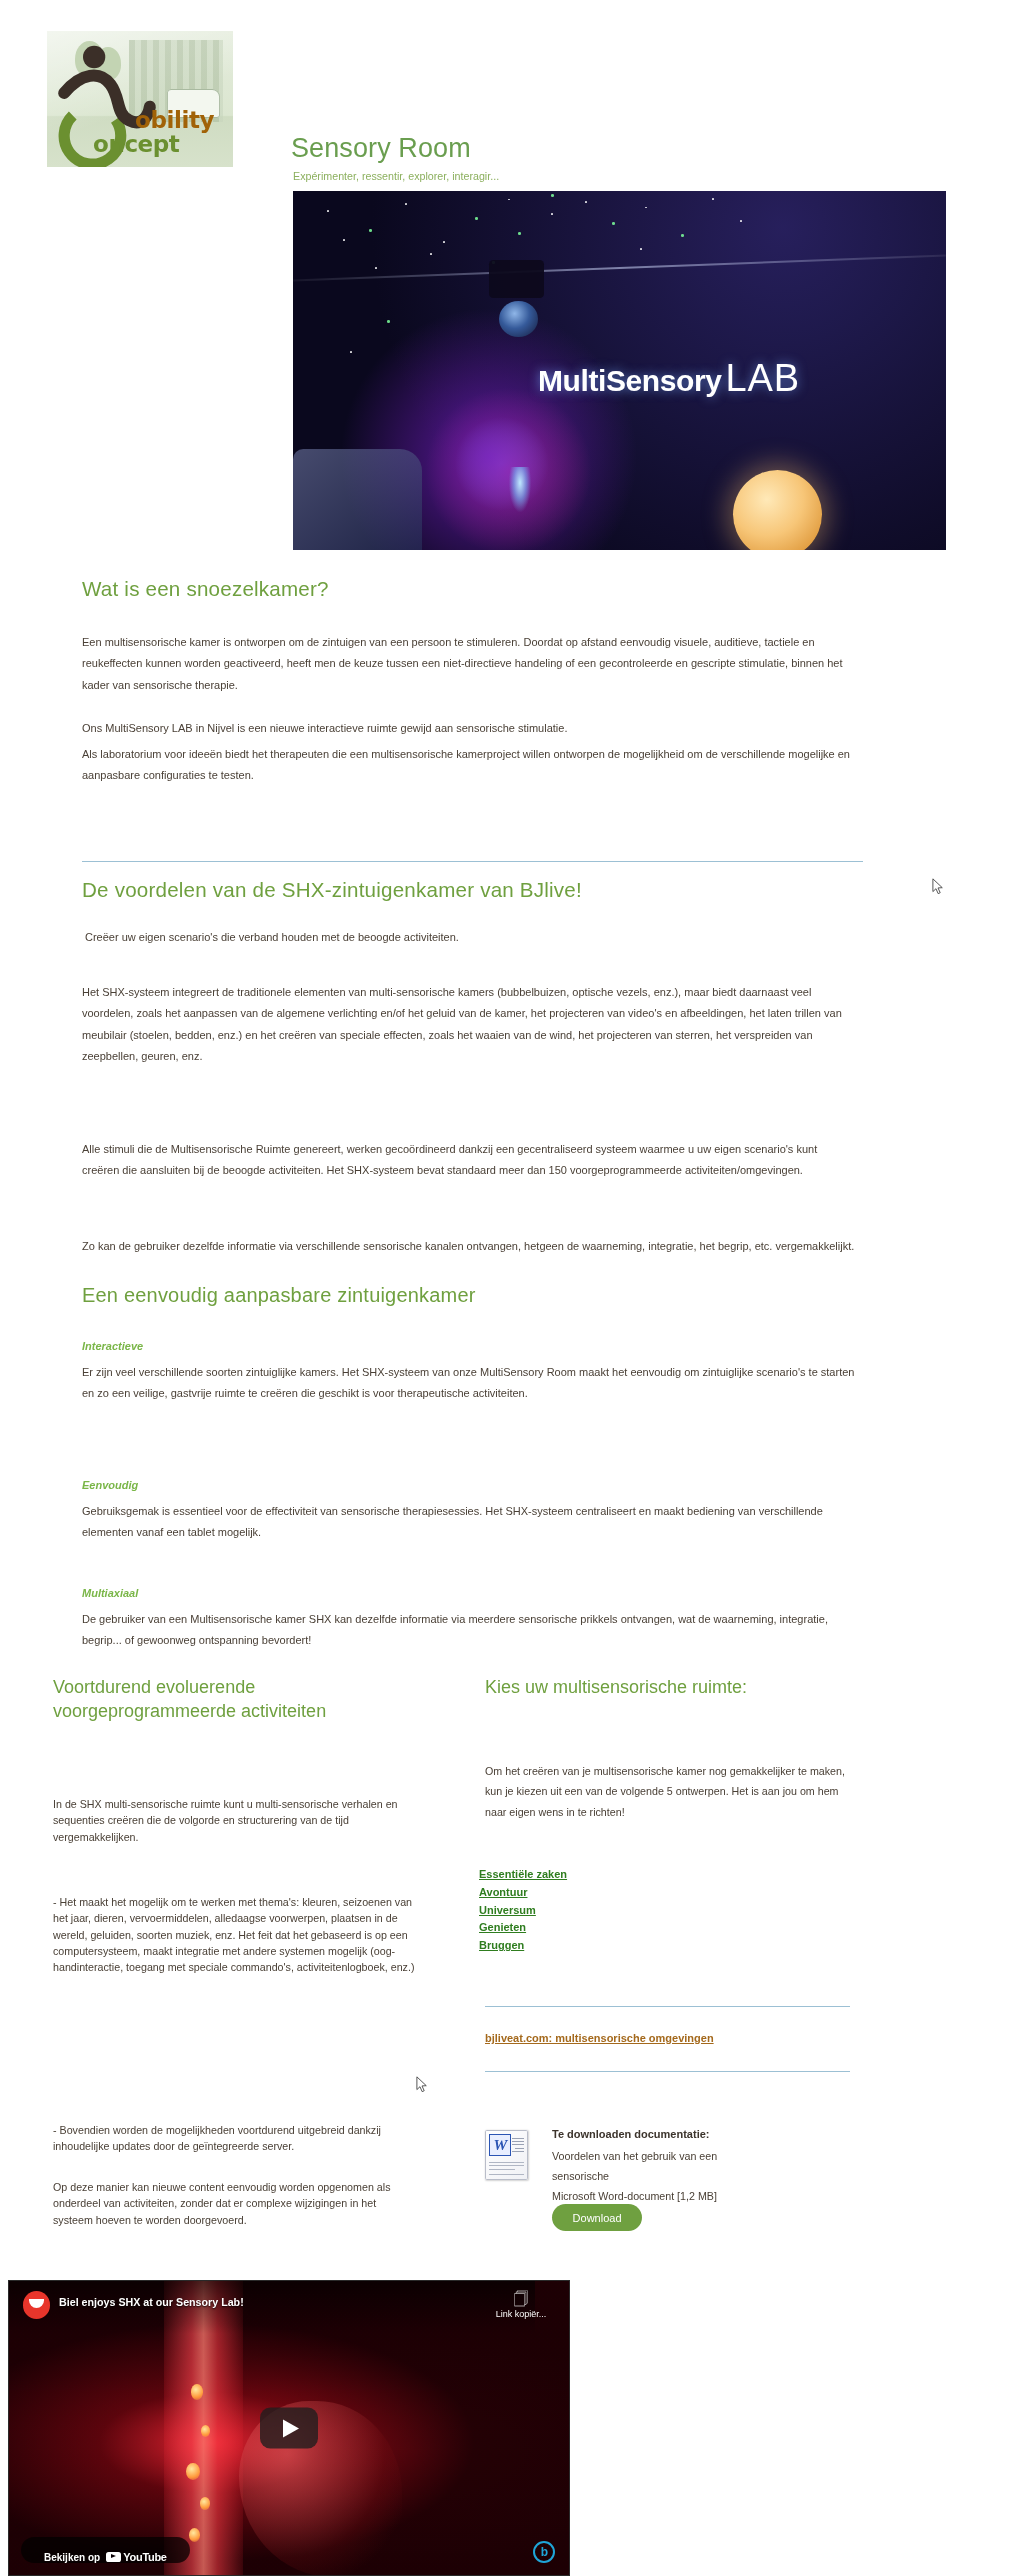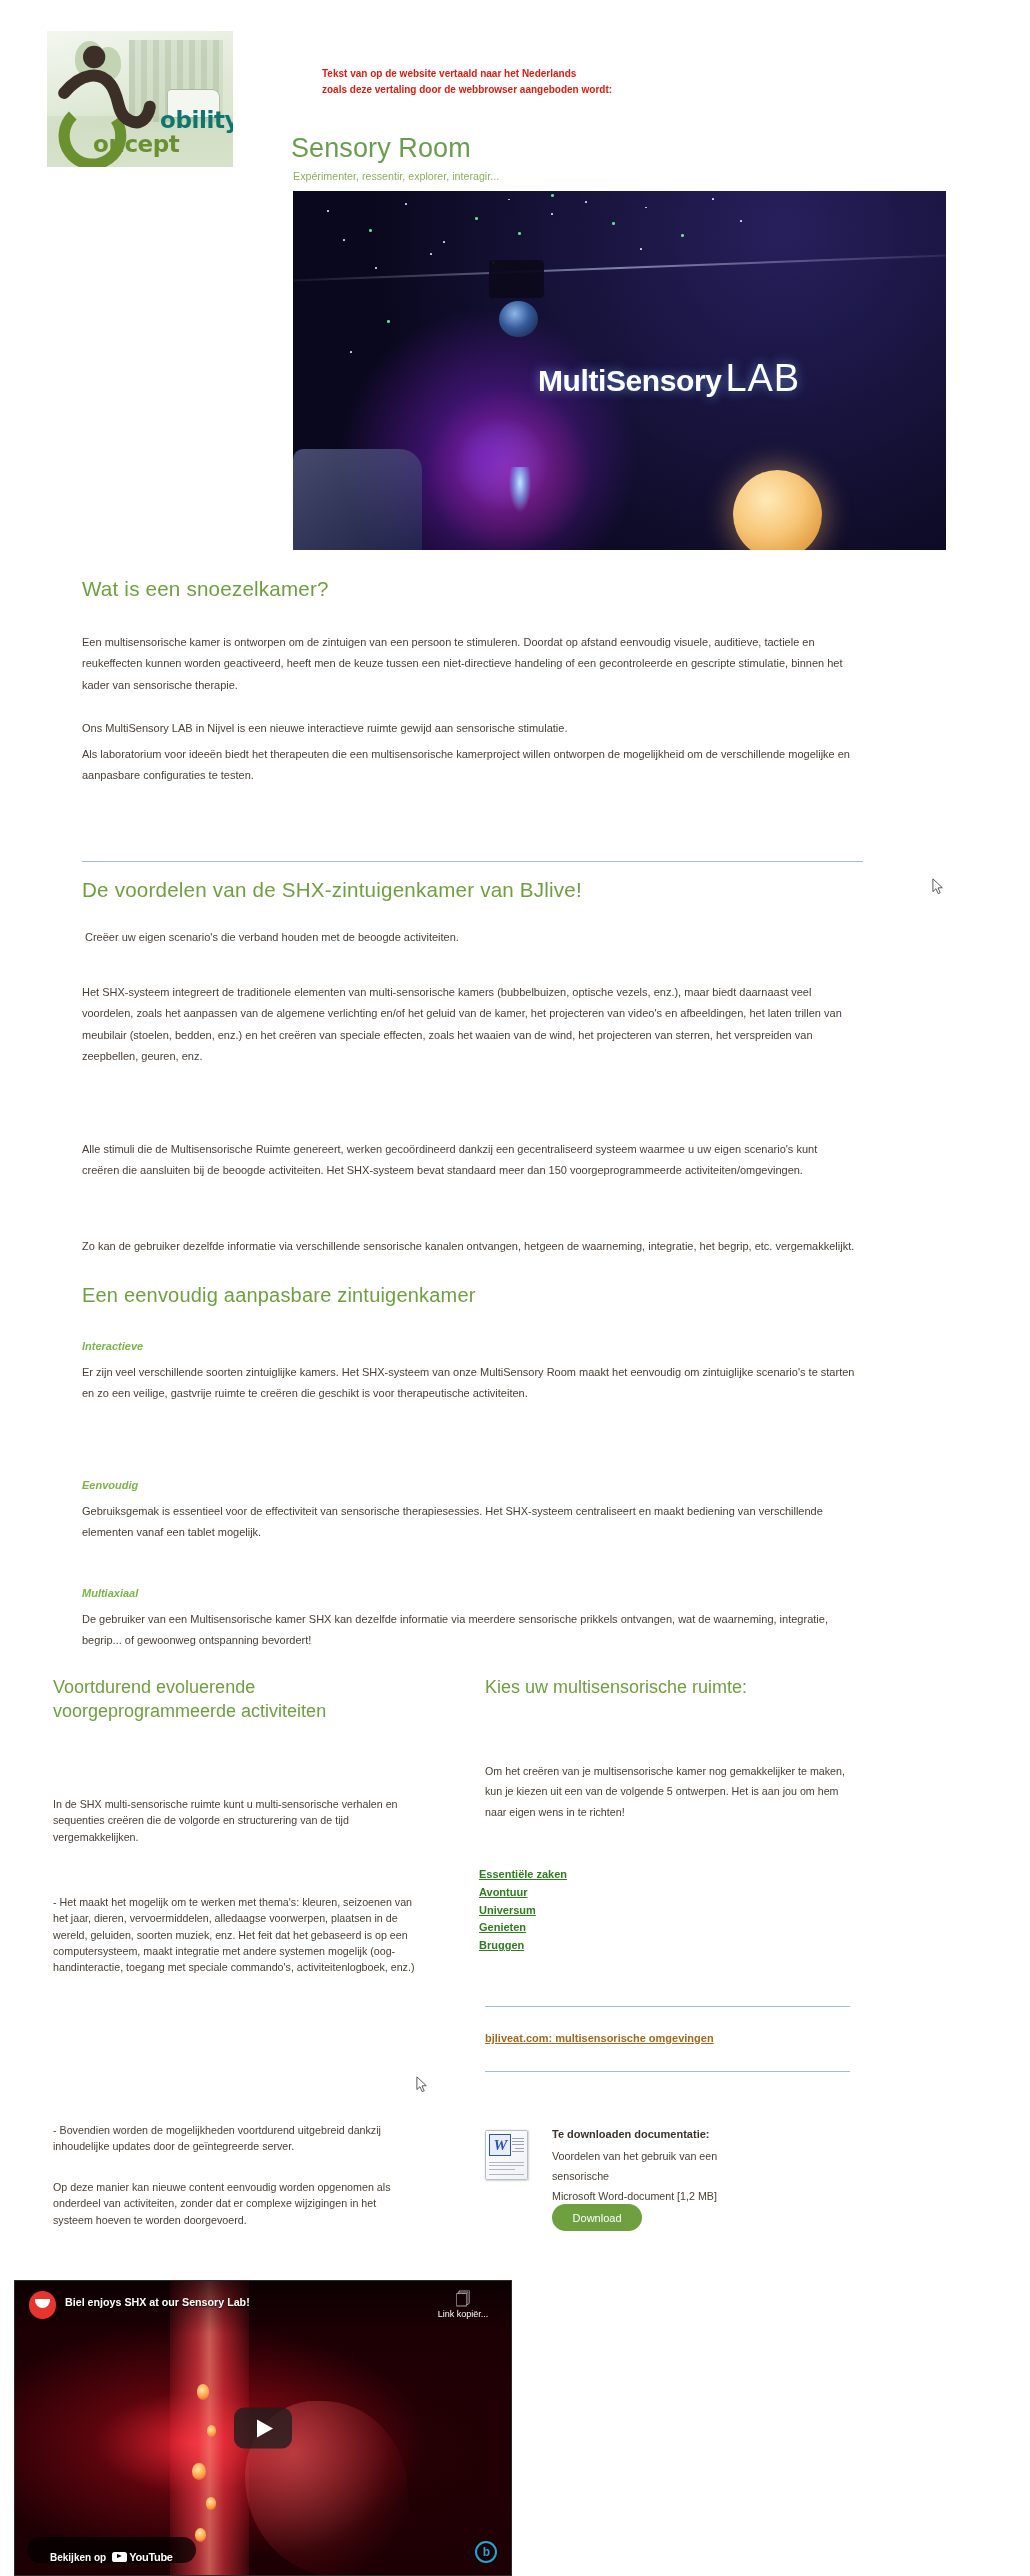--- a/index.html
+++ b/index.html
@@ -56,21 +56,21 @@
   }
   .logo-tree.t1 { left: 27.5px; top: 10.3px; }
   .logo-tree.t2 { left: 48px; top: 15.5px; width: 26px; height: 33px; }
   .logo-mark { position: absolute; left: 0; top: 0; width: 186px; height: 136px; }
   .logo-word {
     position: absolute;
     font-weight: bold;
     font-family: "DejaVu Sans", sans-serif;
     letter-spacing: -0.4px;
   }
-  .logo-word.mobility { left: 88px; top: 76px; font-size: 23px; color: #0f766e; margin-left: 25px; }
+  .logo-word.mobility { left: 88px; top: 76px; font-size: 23px; color: #a16207; }
   .logo-word.concept  { left: 46px;  top: 100px; font-size: 23px; color: #6b9030; }
 
   .translate-note {
     position: absolute;
     left: 322px; top: 66px;
     width: 386px;
     color: #e01b10;
     font-size: 10px;
     font-weight: bold;
     line-height: 1.55;
@@ -266,22 +266,22 @@
     border-radius: 15.5px;
     padding: 7.7px 20.6px;
     font-size: 11px;
     font-family: "Liberation Sans", sans-serif;
     cursor: pointer;
   }
 
   
   .video {
     position: absolute;
-    left: 14px; top: 2280px;
-    width: 498px; height: 296px;
+    left: 8px; top: 2280px;
+    width: 562px; height: 296px;
     background: #000000;
     overflow: hidden;
     border: 0.9px solid #2a2a2a;
   }
   .video-bg { position: absolute; inset: 0;
     background:
       radial-gradient(ellipse at 36% 55%, rgba(255,40,55,.85) 0%, rgba(150,8,20,.55) 22%, rgba(30,0,4,.9) 52%),
       radial-gradient(ellipse at 72% 58%, rgba(140,14,24,.7) 0%, rgba(20,0,3,.95) 48%),
       linear-gradient(120deg, #120003 0%, #2a0207 40%, #160004 100%);
   }
@@ -387,24 +387,20 @@
     <div class="logo-tree t2"></div>
     <svg class="logo-mark" viewBox="0 0 217 158">
       <circle cx="53" cy="122" r="33" fill="none" stroke="#6b9030" stroke-width="13" stroke-dasharray="150 90" transform="rotate(-35 53 122)"></circle>
       <circle cx="55" cy="30" r="13" fill="#3b2f28"></circle>
       <path d="M20 72 C40 48, 62 46, 74 62 C86 78, 80 96, 96 104 C110 111, 118 100, 120 88" fill="none" stroke="#3b2f28" stroke-width="14" stroke-linecap="round"></path>
     </svg>
     <div class="logo-word mobility">obility</div>
     <div class="logo-word concept">oncept</div>
   </div>
 
-  <div class="translate-note">
-    <div>Tekst van op de website vertaald naar het Nederlands</div>
-    <div>zoals deze vertaling door de webbrowser aangeboden wordt:</div>
-  </div>
 
   <div class="page-title">Sensory Room</div>
   <div class="page-subtitle">Expérimenter, ressentir, explorer, interagir...</div>
 </div>
 
 <div class="hero">
   <div class="hero-bg"></div>
   <div class="hero-stars">
     <span class="hero-star" style="left:34px;top:19px"></span>
     <span class="hero-star g" style="left:76px;top:38px"></span>

